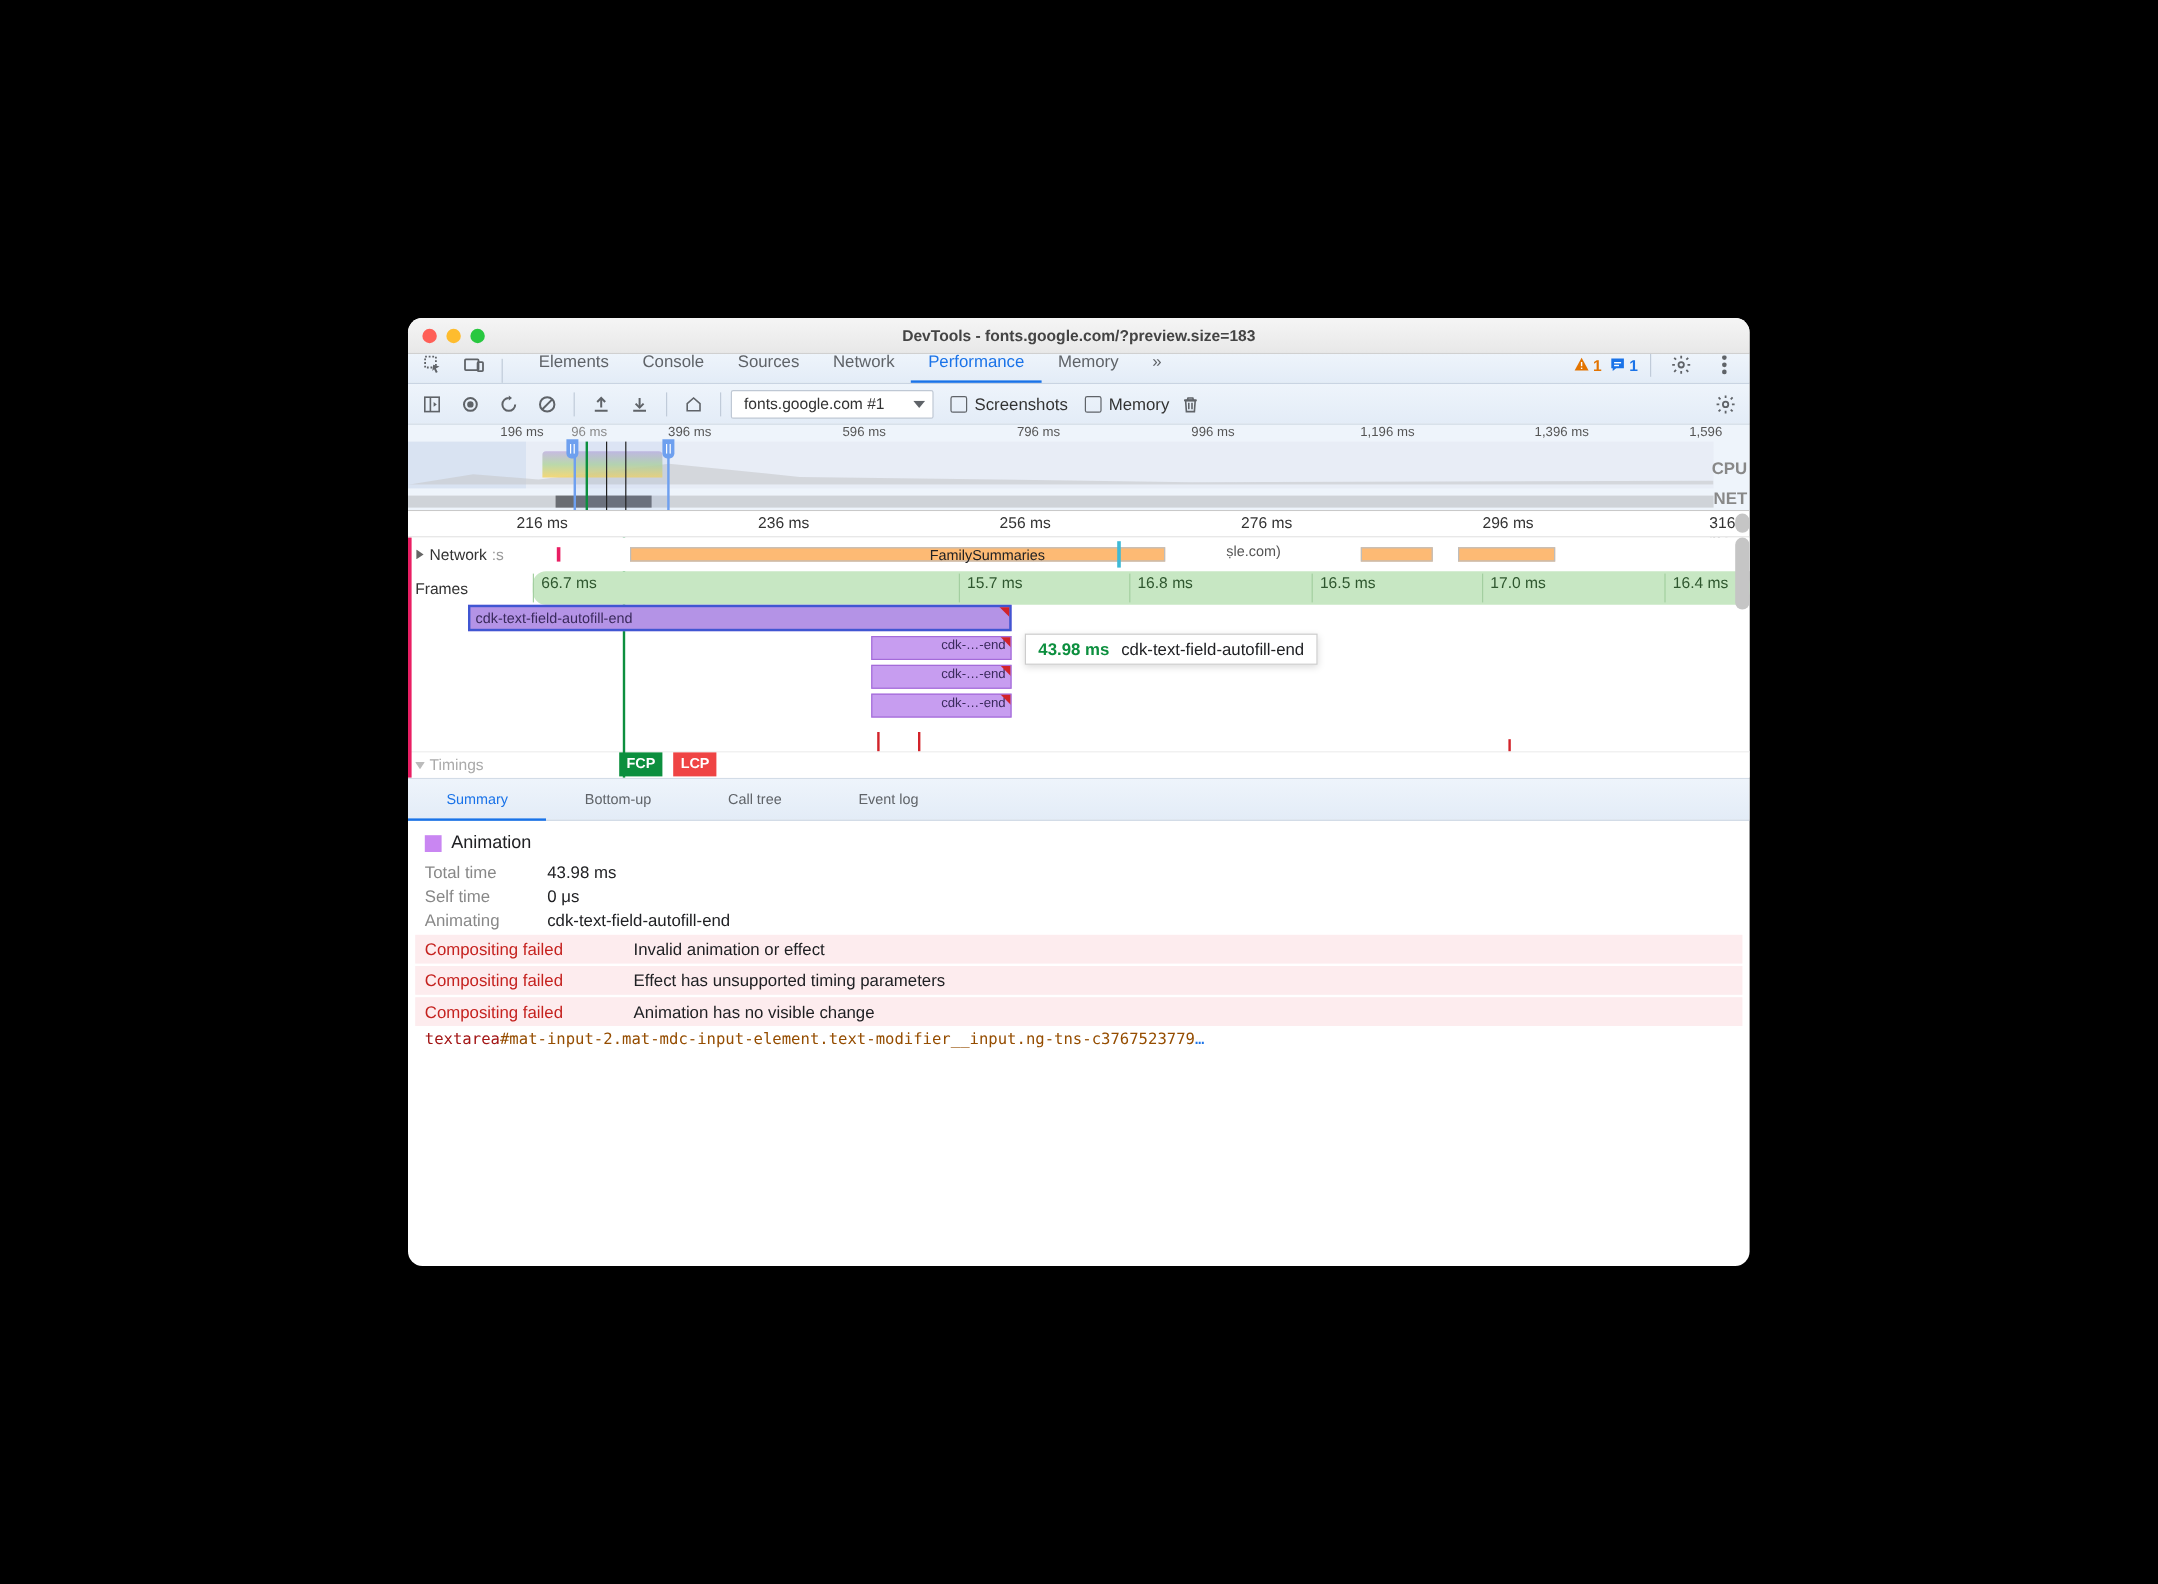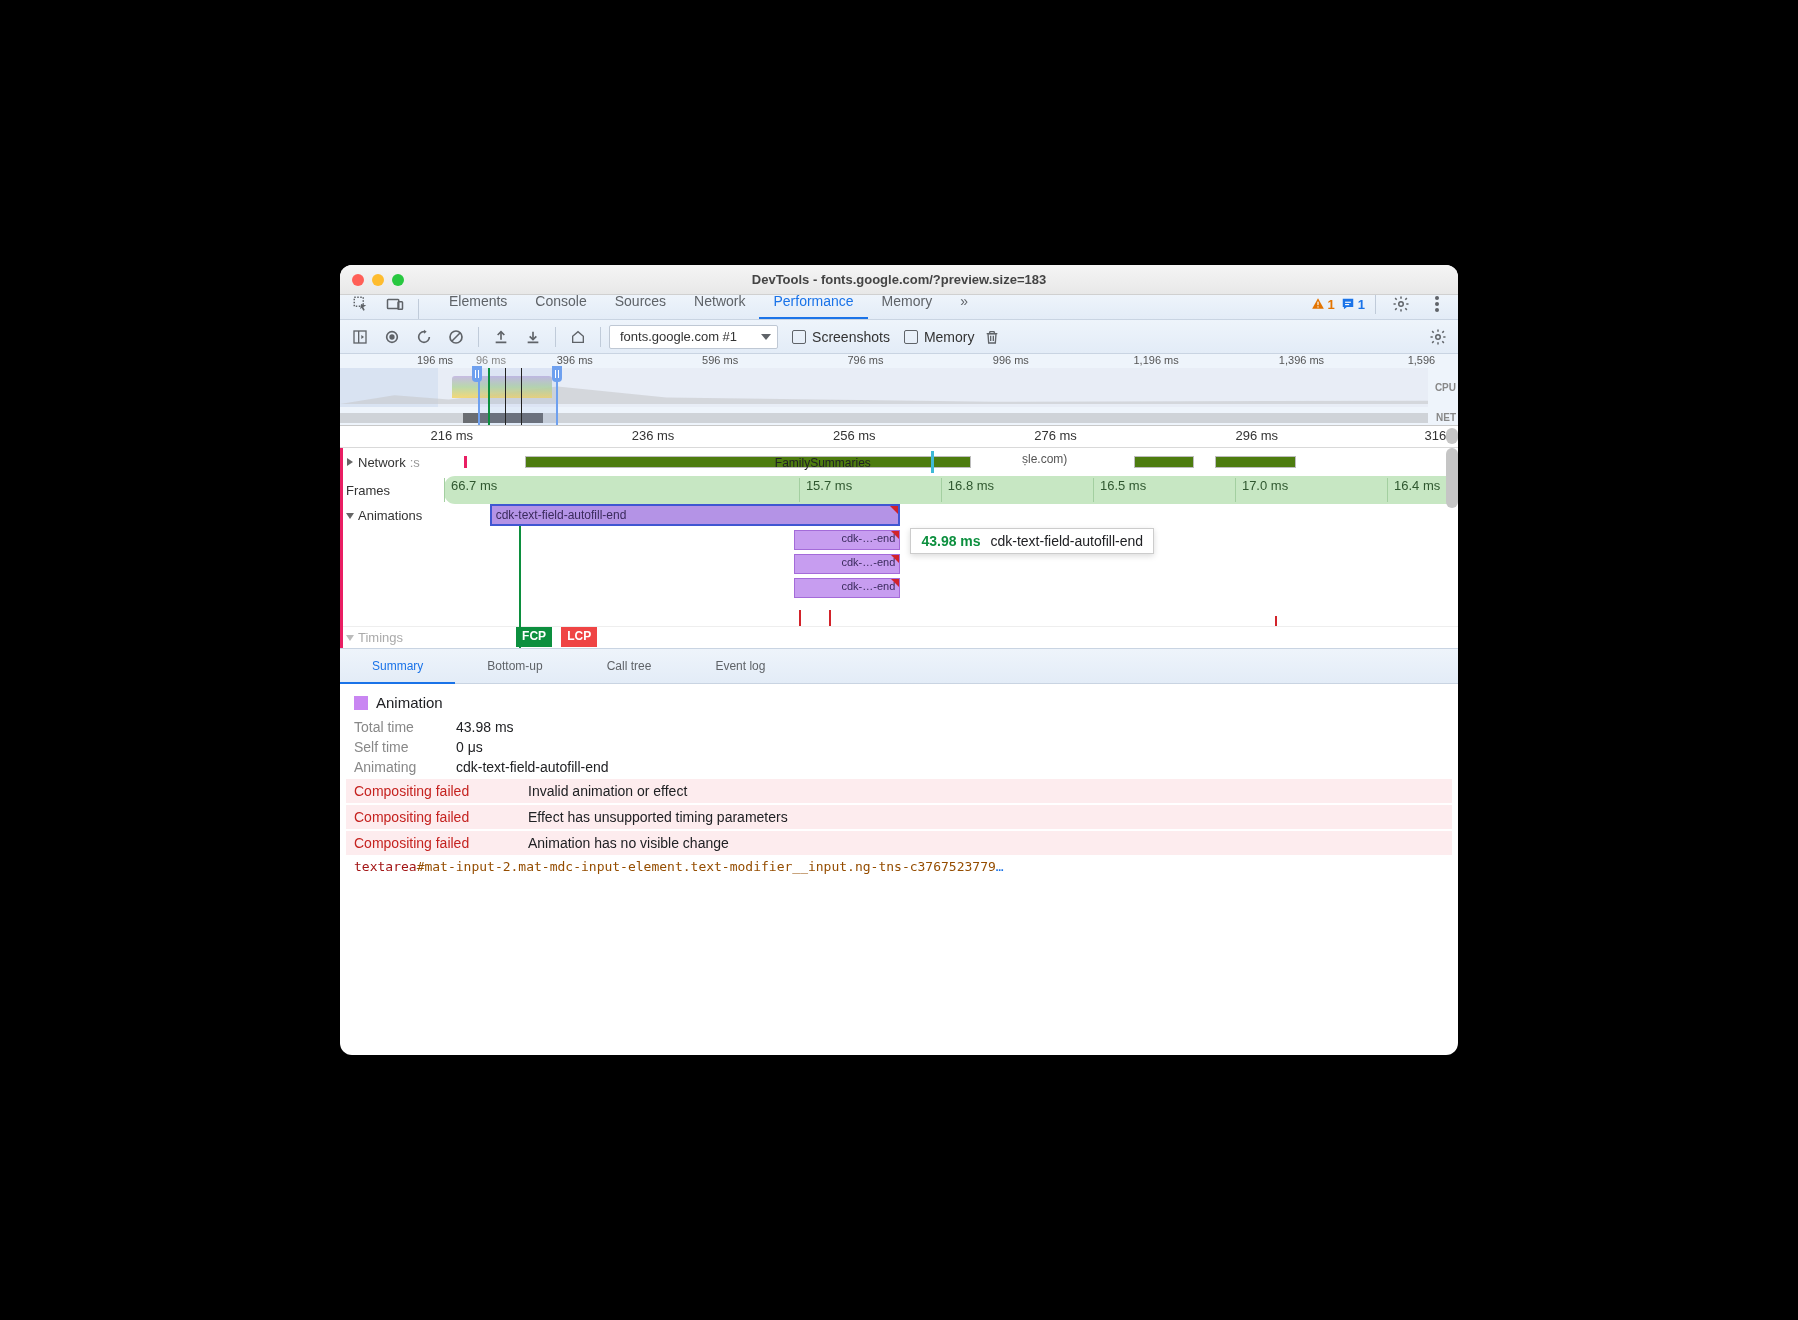--- a/index.html
+++ b/index.html
@@ -117,21 +117,21 @@
   .overview .grey-wave {
     position: absolute; left: 0; right: 30px; top: 28px; height: 22px;
     background: #c6c8cb; opacity: .6;
     clip-path: polygon(0 100%, 5% 60%, 10% 80%, 20% 20%, 30% 70%, 60% 90%, 100% 85%, 100% 100%);
   }
   .overview .net-bar {
     position: absolute; left: 0; right: 30px; bottom: 2px; height: 10px;
     background: #cfd3d8;
   }
   .overview .net-spike { position: absolute; bottom:2px; left: 11%; width: 80px; height:10px; background:#6a6d72; }
-  .overview .labels { position: absolute; right: 2px; font-size: 10px; color: #888; font-weight:700; }
+  .overview .labels { position: absolute; right: 2px; font-size: 14px; color: #888; font-weight:700; }
   .overview .labels.cpu { top: 28px; }
   .overview .labels.net { bottom: 2px; }
   .overview .handle {
     position: absolute; top: 12px; width: 10px; height: 16px;
     background: #6ea0ef; border-radius: 0 0 4px 4px;
   }
   .overview .handle::before, .overview .handle::after {
     content:""; position:absolute; left:3px; top:4px; width:1px; height:8px; background:#fff;
   }
   .overview .handle::after { left:6px; }
@@ -169,21 +169,21 @@
   .frames-track {
     background: #c7e7c3;
     border-radius: 11px;
   }
   .frames-track .seg {
     position: absolute; top: 2px; bottom: 2px;
     border-left: 1px solid #a3cfa0;
     padding-left: 6px; font-size: 13px; color: #2f572f;
   }
   .net-track { background: #fff; }
-  .net-bar2 { position:absolute; top:8px; height:12px; background:#4d7c0f; border:1px solid #bdbdbd; }
+  .net-bar2 { position:absolute; top:8px; height:12px; background:#fdba74; border:1px solid #bdbdbd; }
   .net-pink { position:absolute; top:8px; height:12px; width:3px; background:#e91e63; }
   .anim-area { position:relative; }
   .anim-label-row { display:flex; }
   .anim-lbl { width:104px; padding:4px 6px; font-size:13px; color:#333; display:flex; gap:4px; align-items:flex-start;}
   .anim-canvas { flex:1; position:relative; height: 122px; }
   .anim-bar {
     position: absolute; height: 22px;
     border: 2px solid #4056d2;
     background: #b493e6;
     font-size: 12px; color: #3a2a5c;
@@ -480,26 +480,20 @@
         <div class="seg" style="left:35%; width:14%;"><span>15.7 ms</span></div>
         <div class="seg" style="left:49%; width:15%;"><span>16.8 ms</span></div>
         <div class="seg" style="left:64%; width:14%;"><span>16.5 ms</span></div>
         <div class="seg" style="left:78%; width:15%;"><span>17.0 ms</span></div>
         <div class="seg" style="left:93%; width:7%;"><span>16.4 ms</span></div>
       </div>
     </div>
 
     <div class="anim-area">
       <div class="anim-label-row">
-        <div class="anim-lbl">
-          <svg width="8" height="8" viewBox="0 0 8 8" style="margin-top:4px;">
-              <path d="M0 1 L8 1 L4 7 Z" fill="#666"></path>
-            </svg>
-          <span>Animations</span>
-        </div>
         <div class="anim-canvas">
           <div class="anim-bar" style="left:4.5%; width:40.5%; top:0;">
             <span>cdk-text-field-autofill-end</span>
           </div>
           <div class="anim-sub" style="left:34.5%; width:10.5%; top:26px;"><span>cdk-…-end</span></div>
           <div class="anim-sub" style="left:34.5%; width:10.5%; top:50px;"><span>cdk-…-end</span></div>
           <div class="anim-sub" style="left:34.5%; width:10.5%; top:74px;"><span>cdk-…-end</span></div>
           <div class="redtick" style="left:35%;"></div>
           <div class="redtick" style="left:38%;"></div>
           <div class="redtick" style="left:82%; height:10px;"></div>

